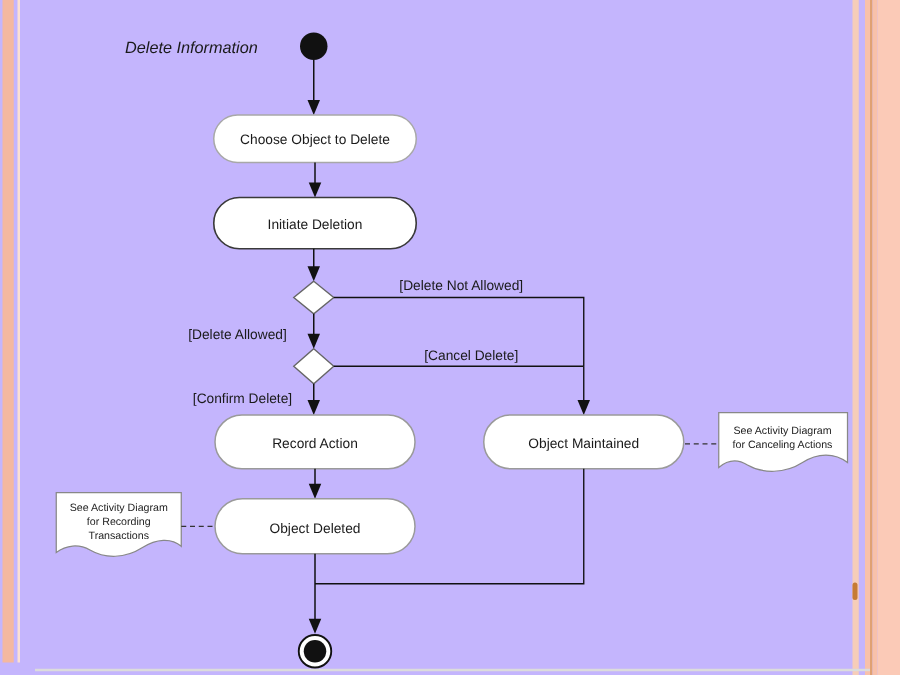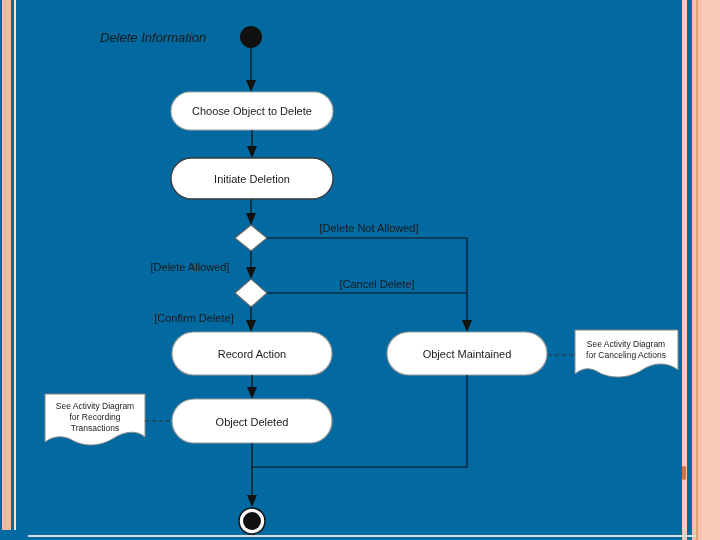--- a/index.html
+++ b/index.html
@@ -1,17 +1,17 @@
 <!DOCTYPE html>
 <html><head>
 <meta charset="utf-8">
 <style>
   html,body{margin:0;padding:0;background:#fff;}
   #stage{
-    position:relative;width:720px;height:540px;background:#0369a1;
+    position:relative;width:720px;height:540px;background:#c4b5fd;
     font-family:"Liberation Sans", sans-serif;overflow:hidden;
   }
   .stripe{position:absolute;top:0;}
   #diagram-svg{position:absolute;left:0;top:0;}
   text{fill:#1a1a1a;}
   .node-label{font-size:11px;}
   .guard-label{font-size:11px;}
   .note-label{font-size:8.5px;fill:#222;}
   .title-label{font-size:13px;font-style:italic;}
 </style>

